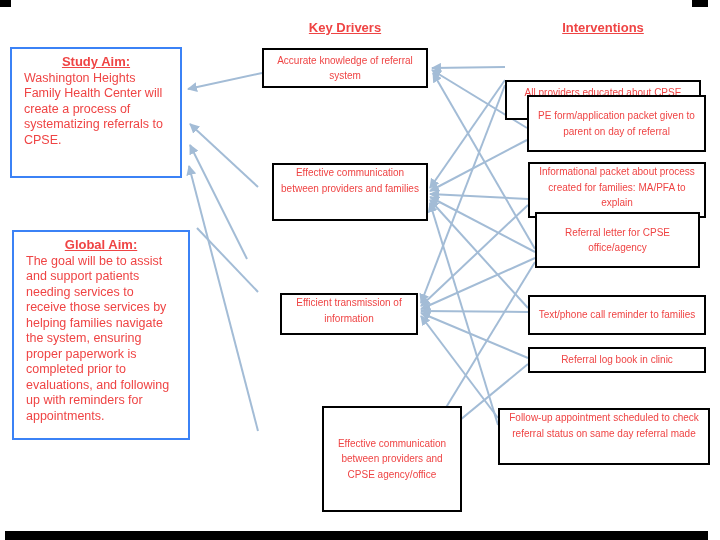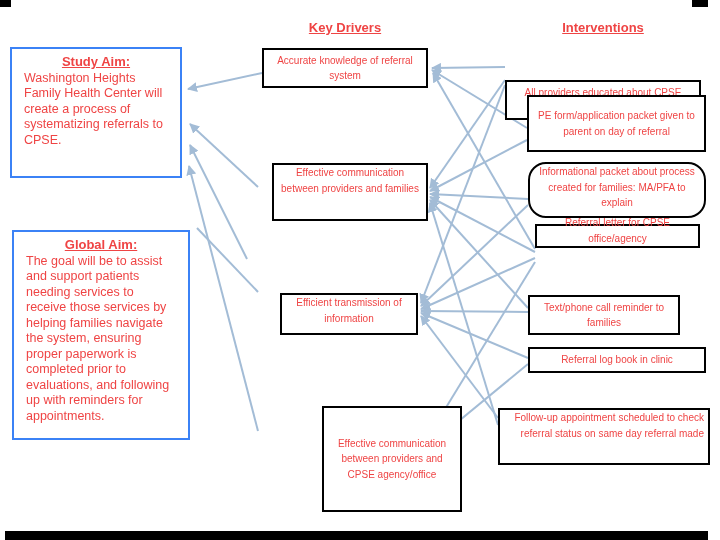--- a/index.html
+++ b/index.html
@@ -109,33 +109,33 @@
   <div class="box" style="left:278px;top:406px;width:140px;height:106px;margin-left:44px;">
     <div class="inner">Effective communication between providers and CPSE agency/office</div>
   </div>
 
   <div class="box" style="left:505px;top:47px;width:196px;height:40px;margin-top:33px;">
     <div class="inner">All providers educated about CPSE referral process</div>
   </div>
   <div class="box" style="left:527px;top:95px;width:179px;height:57px;">
     <div class="inner">PE form/application packet given to parent on day of referral</div>
   </div>
-  <div class="box spill" style="left:528px;top:162px;width:178px;height:56px;border-radius:18px;">
+  <div class="box spill" style="left:528px;top:162px;width:178px;height:56px;">
     <div class="inner">Informational packet about process created for families: MA/PFA to explain</div>
   </div>
-  <div class="box" style="left:535px;top:224px;width:165px;height:24px;align-items:flex-end;">
+  <div class="box" style="left:535px;top:212px;width:165px;height:56px;">
     <div class="inner">Referral letter for CPSE office/agency</div>
   </div>
-  <div class="box" style="left:528px;top:295px;width:152px;height:40px;">
+  <div class="box" style="left:528px;top:295px;width:178px;height:40px;">
     <div class="inner">Text/phone call reminder to families</div>
   </div>
   <div class="box" style="left:528px;top:347px;width:178px;height:26px;">
     <div class="inner">Referral log book in clinic</div>
   </div>
-  <div class="box spill" style="left:498px;top:408px;width:212px;height:57px;text-align:right;">
+  <div class="box spill" style="left:498px;top:408px;width:212px;height:57px;">
     <div class="inner">Follow-up appointment scheduled to check referral status on same day referral made</div>
   </div>
 
   <div class="edge" style="left:0px;top:0px;width:11px;height:7px;"></div>
   <div class="edge" style="left:692px;top:0px;width:16px;height:7px;"></div>
   <div class="edge" style="left:5px;top:531px;width:703px;height:9px;"></div>
 
 </div>
 
 </body></html>

